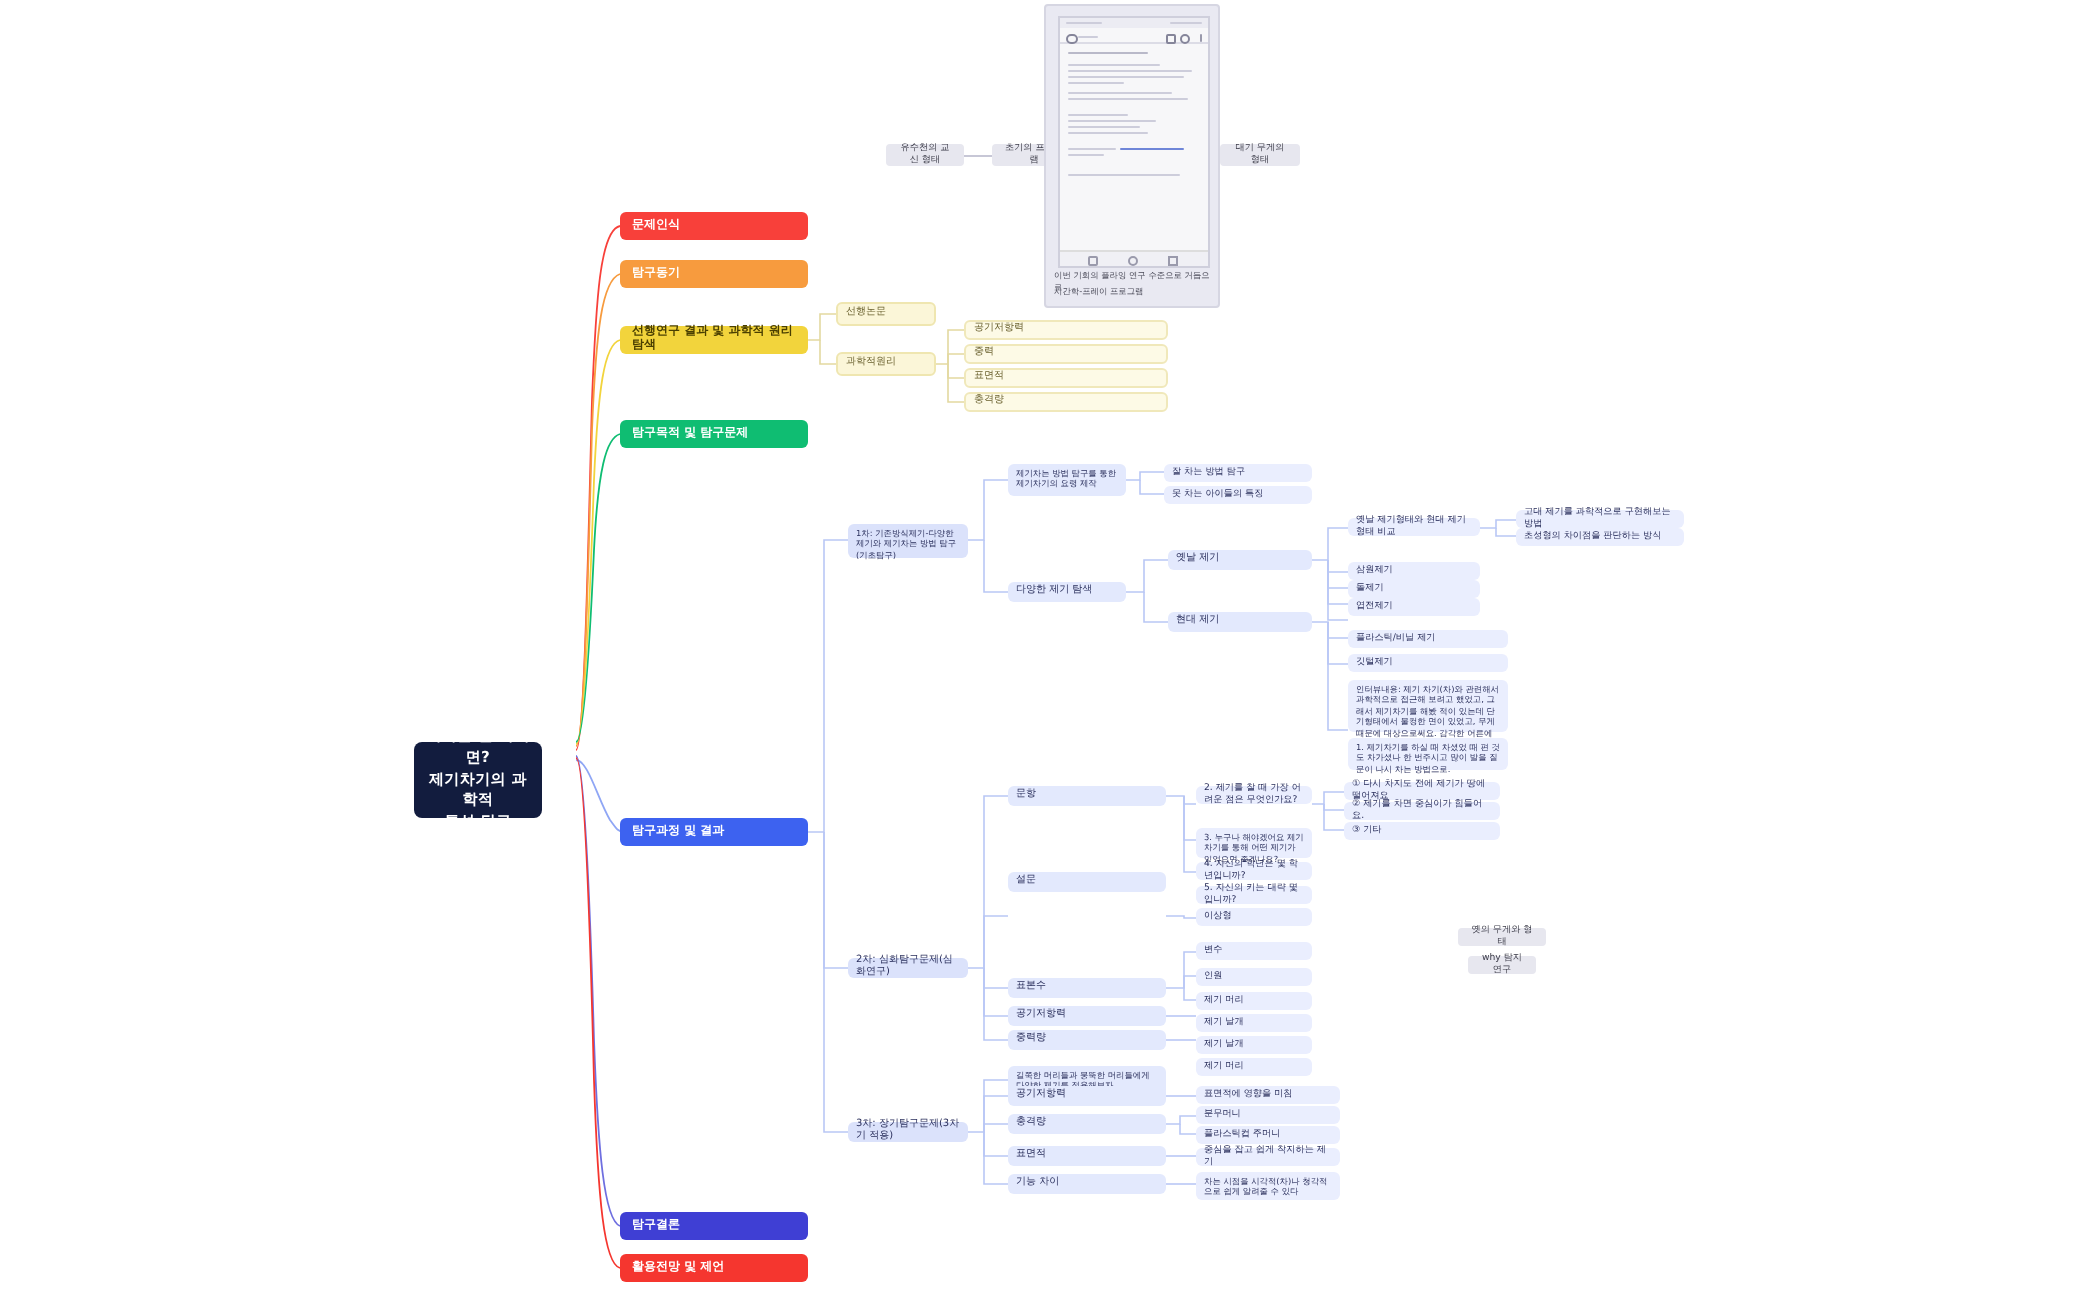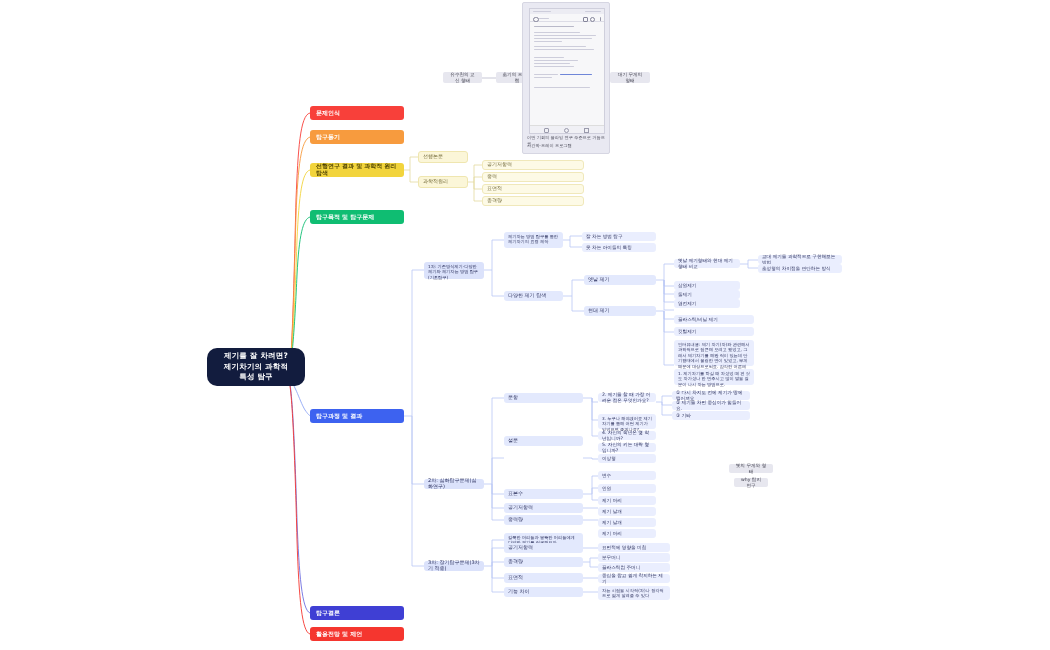--- a/index.html
+++ b/index.html
@@ -148,21 +148,21 @@
       <path d="M492,566 L492,592 L504,592"></path>
 
       <path d="M583,548 L598,548"></path>
       <path d="M583,562 L590,562 L590,558 L598,558"></path>
       <path d="M590,562 L590,567 L598,567"></path>
       <path d="M583,578 L598,578"></path>
       <path d="M583,592 L598,592"></path>
     </g>
   </svg>
 
-  <div class="node root" style="left:207px;top:348px;width:98px;height:38px;border-radius:10px;">
+  <div class="node root" style="left:207px;top:371px;width:64px;height:38px;">
     <span>제기를 잘 차려면?
 제기차기의 과학적
 특성 탐구</span>
   </div>
 
   <div class="node b1 red" style="left:310px;top:106px;width:94px;height:14px;">
     <span>문제인식</span>
   </div>
   <div class="node b1 orange" style="left:310px;top:130px;width:94px;height:14px;">
     <span>탐구동기</span>

